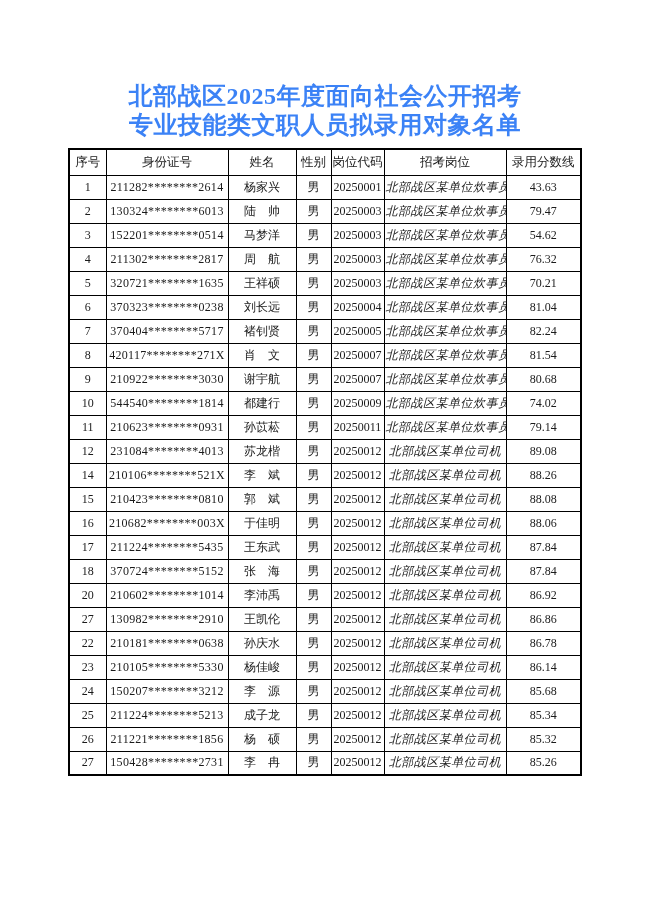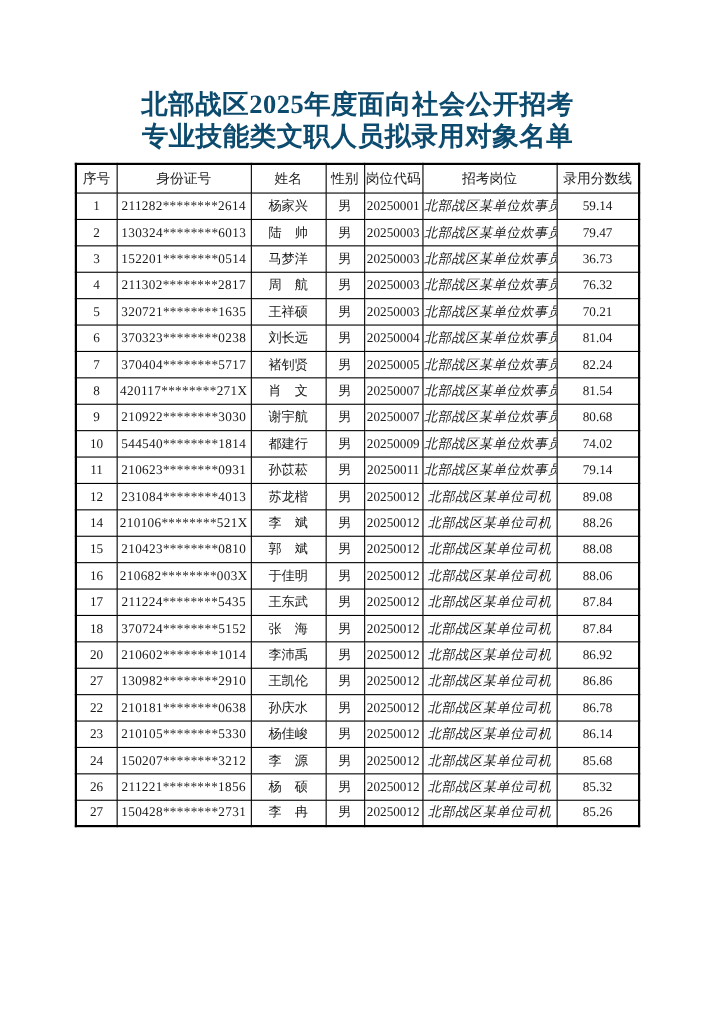--- a/index.html
+++ b/index.html
@@ -15,21 +15,21 @@
   }
   .doc-title {
     position: absolute;
     top: 82px;
     left: 0;
     width: 650px;
     text-align: center;
     font-weight: bold;
     font-size: 24px;
     line-height: 29px;
-    color: #0c4a6e;
+    color: #3b82f6;
     letter-spacing: 0.5px;
   }
   table.doc-table {
     position: absolute;
     left: 68px;
     top: 148px;
     width: 512px;
     border-collapse: collapse;
     table-layout: fixed;
     border: 2px solid #000000;
@@ -87,39 +87,39 @@
         </tr>
     </thead>
     <tbody id="table-body">
         <tr>
           <td class="c-idx">1</td>
           <td class="c-id">211282********2614</td>
           <td class="c-name">杨家兴</td>
           <td class="c-gender">男</td>
           <td class="c-code">20250001</td>
           <td class="c-pos">北部战区某单位炊事员</td>
-          <td class="c-score">59.14</td>
+          <td class="c-score">43.63</td>
         </tr>
         <tr>
           <td class="c-idx">2</td>
           <td class="c-id">130324********6013</td>
           <td class="c-name">陆　帅</td>
           <td class="c-gender">男</td>
           <td class="c-code">20250003</td>
           <td class="c-pos">北部战区某单位炊事员</td>
           <td class="c-score">79.47</td>
         </tr>
         <tr>
           <td class="c-idx">3</td>
           <td class="c-id">152201********0514</td>
           <td class="c-name">马梦洋</td>
           <td class="c-gender">男</td>
           <td class="c-code">20250003</td>
           <td class="c-pos">北部战区某单位炊事员</td>
-          <td class="c-score">36.73</td>
+          <td class="c-score">54.62</td>
         </tr>
         <tr>
           <td class="c-idx">4</td>
           <td class="c-id">211302********2817</td>
           <td class="c-name">周　航</td>
           <td class="c-gender">男</td>
           <td class="c-code">20250003</td>
           <td class="c-pos">北部战区某单位炊事员</td>
           <td class="c-score">76.32</td>
         </tr>
@@ -277,20 +277,29 @@
           <td class="c-score">86.14</td>
         </tr>
         <tr>
           <td class="c-idx">24</td>
           <td class="c-id">150207********3212</td>
           <td class="c-name">李　源</td>
           <td class="c-gender">男</td>
           <td class="c-code">20250012</td>
           <td class="c-pos">北部战区某单位司机</td>
           <td class="c-score">85.68</td>
+        </tr>
+        <tr>
+          <td class="c-idx">25</td>
+          <td class="c-id">211224********5213</td>
+          <td class="c-name">成子龙</td>
+          <td class="c-gender">男</td>
+          <td class="c-code">20250012</td>
+          <td class="c-pos">北部战区某单位司机</td>
+          <td class="c-score">85.34</td>
         </tr>
         <tr>
           <td class="c-idx">26</td>
           <td class="c-id">211221********1856</td>
           <td class="c-name">杨　硕</td>
           <td class="c-gender">男</td>
           <td class="c-code">20250012</td>
           <td class="c-pos">北部战区某单位司机</td>
           <td class="c-score">85.32</td>
         </tr>

